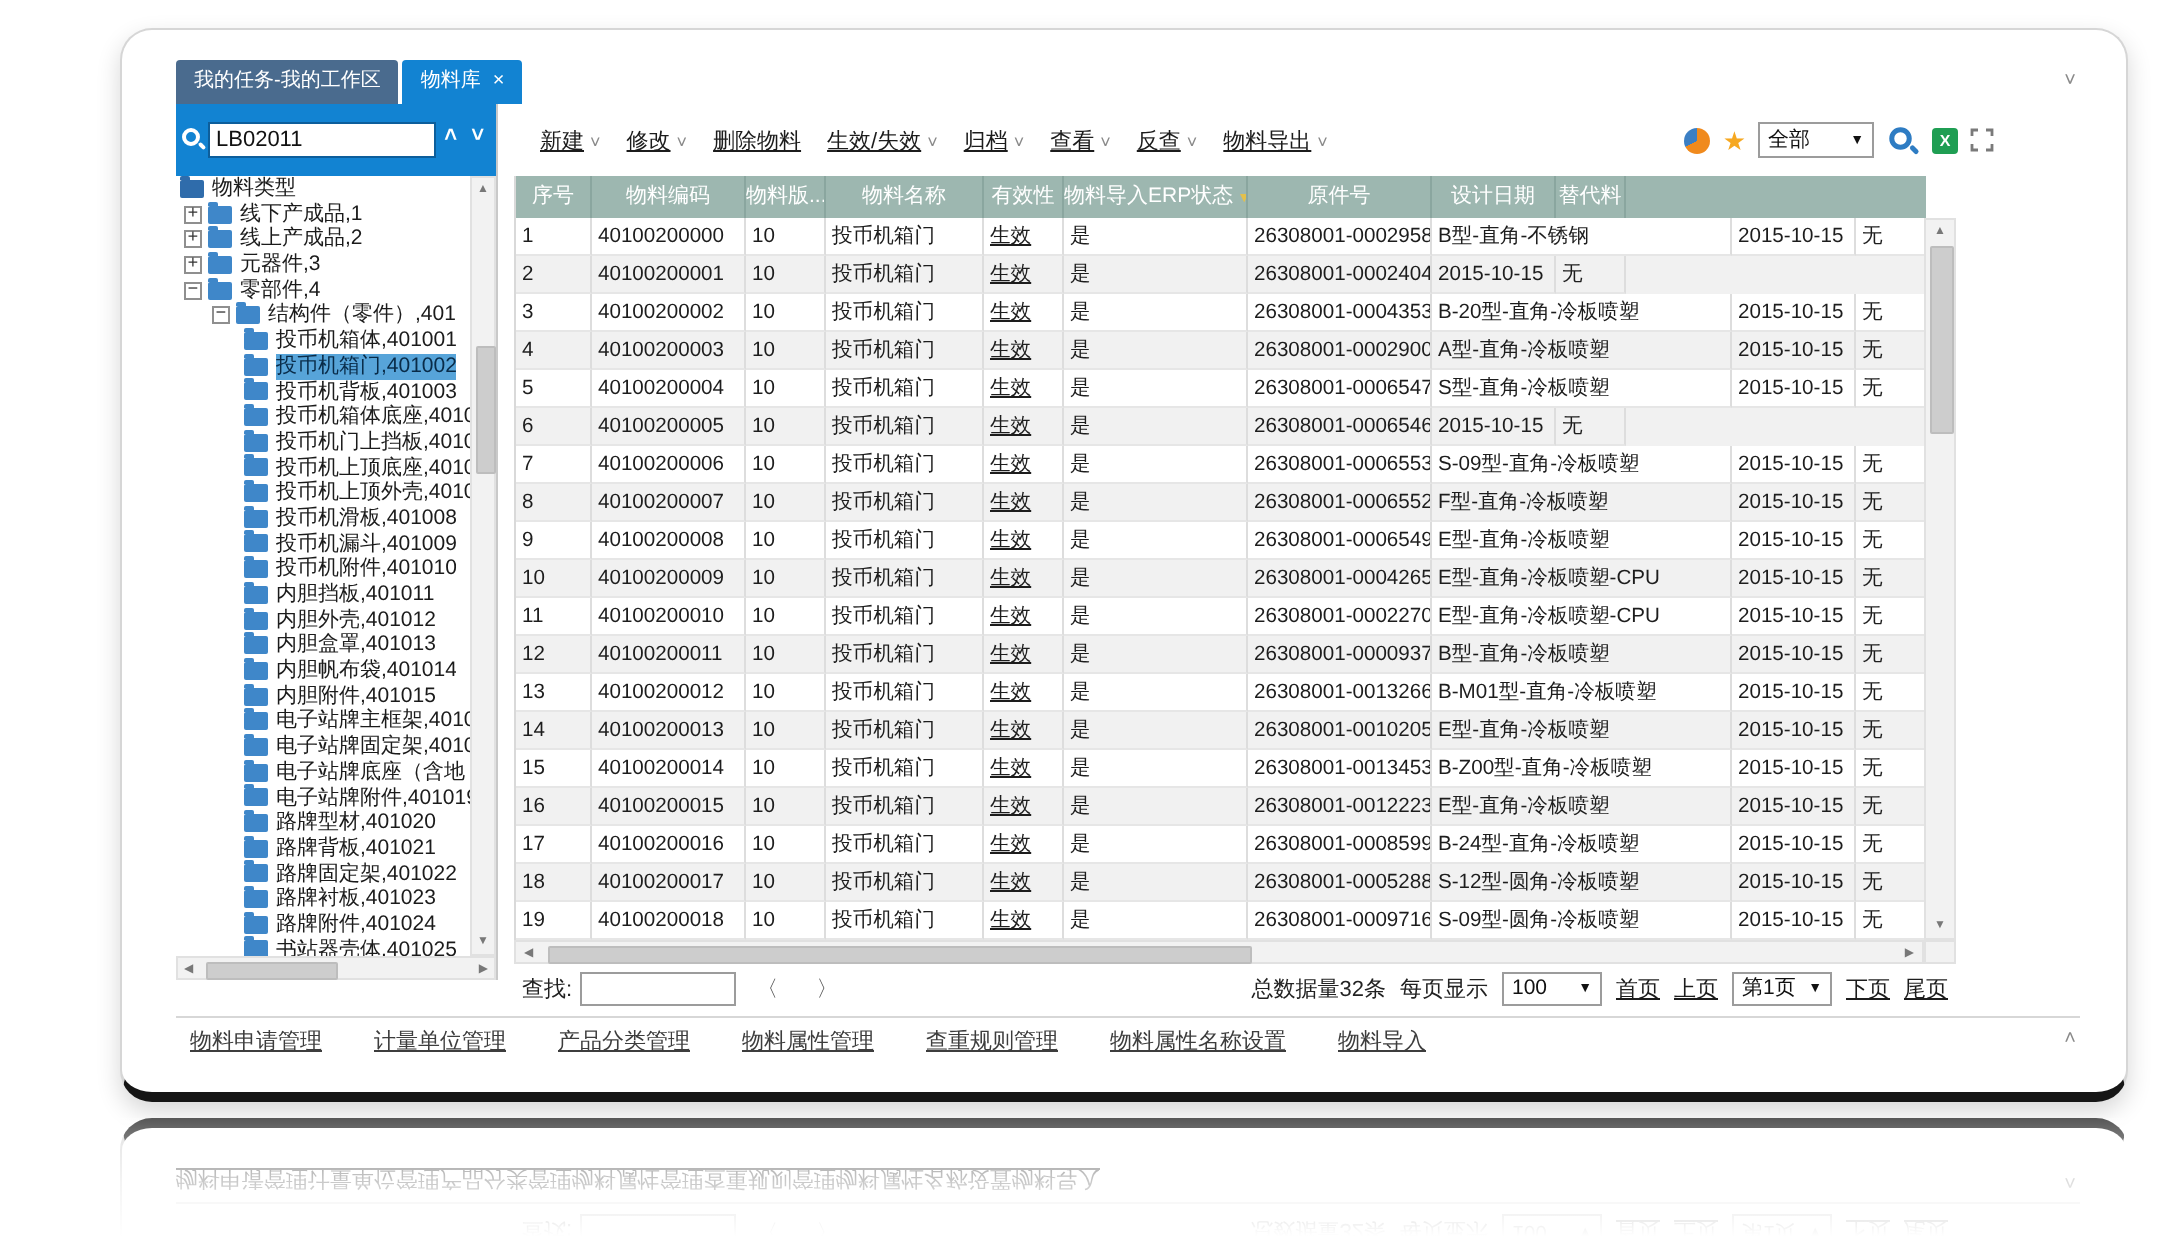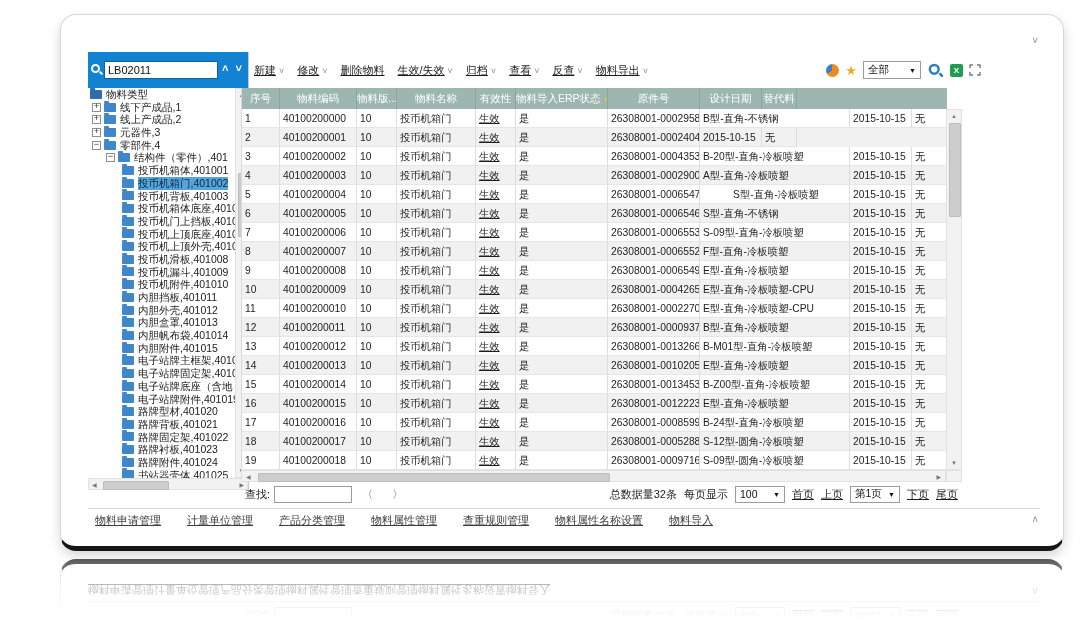--- a/index.html
+++ b/index.html
@@ -49,21 +49,21 @@
   .sarr{position:absolute;color:#787878;font-size:6px;line-height:6px;text-align:center;width:100%;}
   .tree-vscroll{left:147px;top:36px;width:13px;height:390px;}
   .tree-vscroll .top{top:3px;}.tree-vscroll .bot{bottom:3px;}
   .tree-vscroll .thumb{left:2px;top:84px;width:8px;height:62px;}
   .tree-hscroll{left:0;top:426px;width:160px;height:12px;}
   .hsarr{position:absolute;color:#787878;font-size:6px;line-height:12px;}
   .tree-hscroll .lft{left:3px;}.tree-hscroll .rgt{right:3px;}
   .tree-hscroll .thumb{left:14px;top:2px;width:64px;height:7px;}
 
   
-  .rightpanel{position:absolute;left:153px;top:22px;width:745px;height:454px;}
+  .rightpanel{position:absolute;left:169px;top:22px;width:745px;height:454px;}
   .toolbar{position:absolute;left:0;top:0;width:745px;height:36px;display:flex;align-items:center;}
   .tbtn{margin-left:13px;white-space:nowrap;cursor:pointer;color:#1c1c1c;}
   .tbtn u{text-decoration:underline;}
   .carot{color:#8a8a8a;font-size:9px;margin-left:3px;}
   .ticons{position:absolute;right:5px;top:0;height:36px;display:flex;align-items:center;gap:6px;}
   .pieicon{width:13px;height:13px;border-radius:50%;background:conic-gradient(#f08a1d 0 243deg,#3b7fc4 243deg 360deg);}
   .staricon{color:#f6a821;font-size:13px;line-height:13px;}
   .selbox{display:inline-flex;align-items:center;justify-content:space-between;background:#fff;border:1px solid #9c9c9c;
     height:16px;padding:0 4px;font-size:10.5px;color:#111;min-width:48px;cursor:pointer;}
   .selbox .dd{font-size:7px;color:#111;margin-left:5px;}
@@ -116,20 +116,24 @@
     background:linear-gradient(180deg,rgba(255,255,255,.28) 0%,rgba(255,255,255,.72) 52%,#fff 97%);}
 </style>
 </head>
 <body>
 
 <div class="stage">
   <div class="window" id="win">
     <div class="app">
 
       <div class="tabbar">
+        <div id="tabs">
+            <div class="tab"><span>我的任务-我的工作区</span></div>
+            <div class="tab active"><span>物料库</span><span class="closex">×</span></div>
+          </div>
         <span class="tab-collapse">˅</span>
       </div>
 
       <div class="leftpanel">
         <div class="searchband">
           <span class="mag"></span>
           <input class="searchinput" value="LB02011" style="">
           <span class="updown">
             <span>˄</span>
             <span>˅</span>
@@ -366,33 +370,32 @@
                 <div class="tcell" style="width: 35px;">无</div>
               </div>
               <div class="trow">
                 <div class="tcell" style="width: 38px;">5</div>
                 <div class="tcell" style="width: 77px;">40100200004</div>
                 <div class="tcell" style="width: 40px;">10</div>
                 <div class="tcell" style="width: 79px;">投币机箱门</div>
                 <div class="tcell linkish" style="width: 40px;">生效</div>
                 <div class="tcell" style="width: 92px;">是</div>
                 <div class="tcell" style="width: 92px;">26308001-0006547</div>
-                <div class="tcell" style="width: 150px; text-align: center;">S型-直角-冷板喷塑</div>
+                <div class="tcell" style="width: 150px;">S型-直角-冷板喷塑</div>
                 <div class="tcell" style="width: 62px;">2015-10-15</div>
                 <div class="tcell" style="width: 35px;">无</div>
               </div>
               <div class="trow">
                 <div class="tcell" style="width: 38px;">6</div>
                 <div class="tcell" style="width: 77px;">40100200005</div>
                 <div class="tcell" style="width: 40px;">10</div>
                 <div class="tcell" style="width: 79px;">投币机箱门</div>
                 <div class="tcell linkish" style="width: 40px;">生效</div>
                 <div class="tcell" style="width: 92px;">是</div>
                 <div class="tcell" style="width: 92px;">26308001-0006546</div>
-                <div class="tcell" style="width: 150px;">S型-直角-不锈钢</div>
                 <div class="tcell" style="width: 62px;">2015-10-15</div>
                 <div class="tcell" style="width: 35px;">无</div>
               </div>
               <div class="trow">
                 <div class="tcell" style="width: 38px;">7</div>
                 <div class="tcell" style="width: 77px;">40100200006</div>
                 <div class="tcell" style="width: 40px;">10</div>
                 <div class="tcell" style="width: 79px;">投币机箱门</div>
                 <div class="tcell linkish" style="width: 40px;">生效</div>
                 <div class="tcell" style="width: 92px;">是</div>

